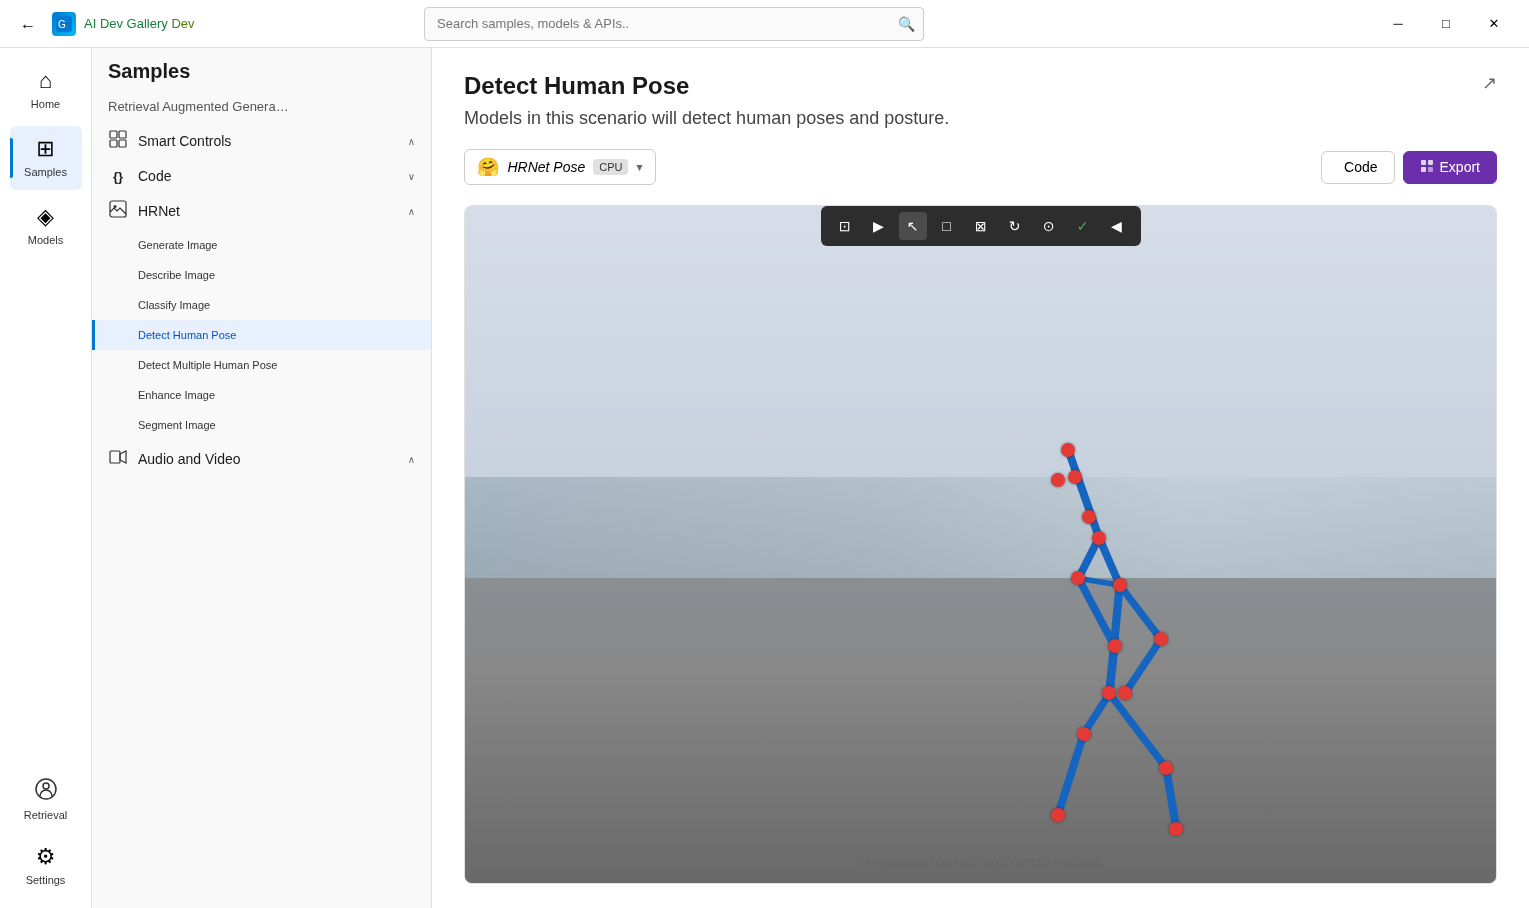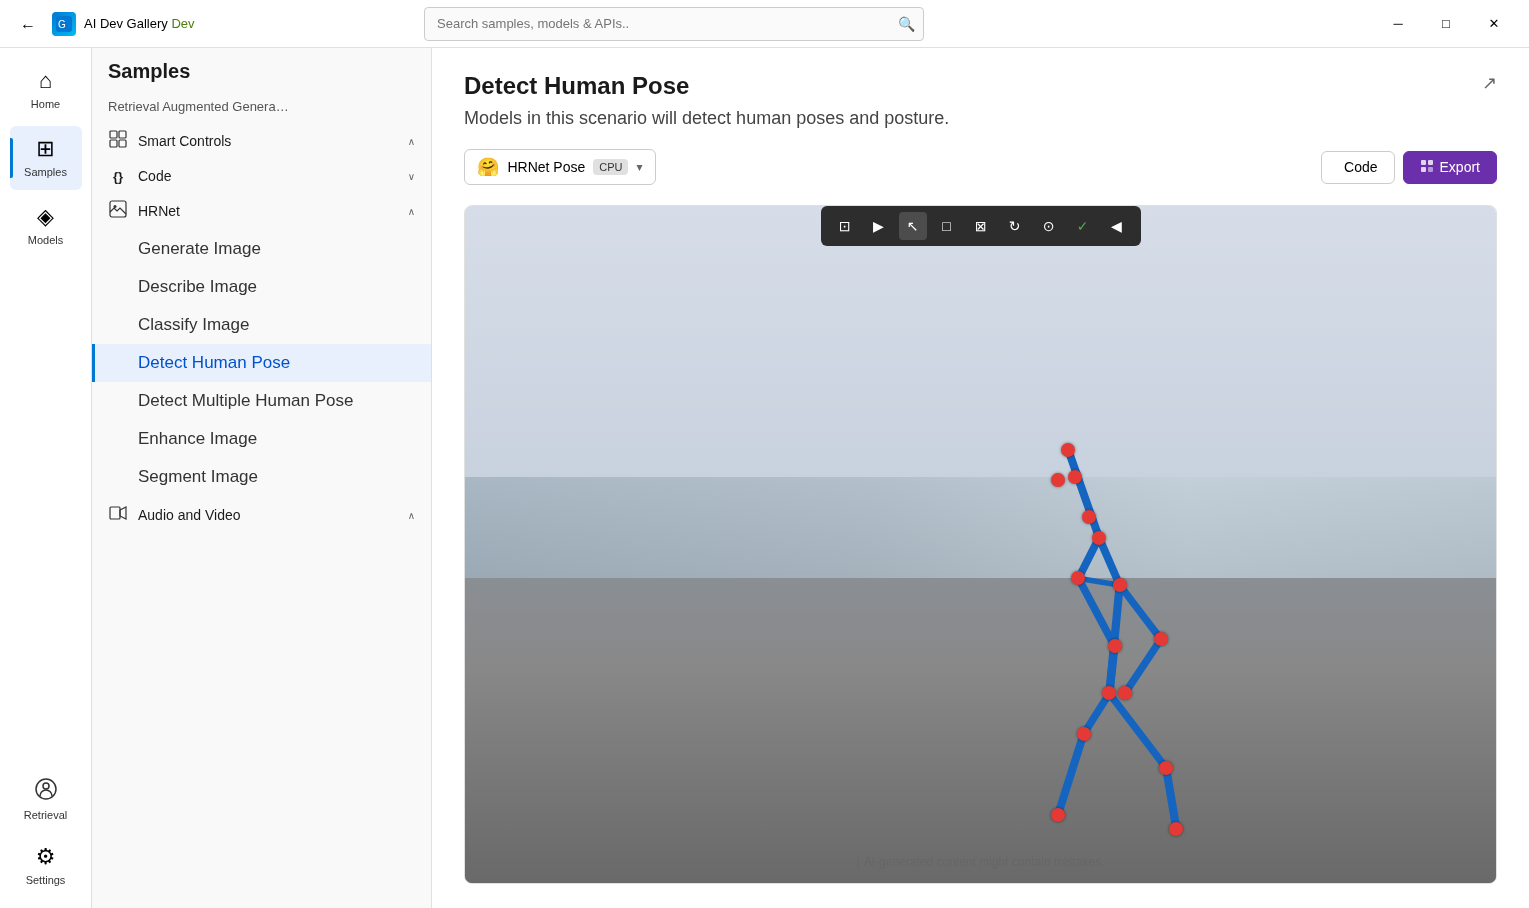--- a/index.html
+++ b/index.html
@@ -9,21 +9,21 @@
     .titlebar {
       display: flex; align-items: center; background: #ffffff; height: 48px;
       padding: 0 12px; gap: 8px; border-bottom: 1px solid #e0e0e0; flex-shrink: 0;
     }
     .titlebar-nav-btn {
       width: 32px; height: 32px; border: none; background: transparent; cursor: pointer;
       display: flex; align-items: center; justify-content: center; border-radius: 4px; font-size: 16px;
     }
     .app-icon { width: 24px; height: 24px; background: linear-gradient(135deg, #0078d4, #00bcf2); border-radius: 4px; display: flex; align-items: center; justify-content: center; }
     .app-title { font-size: 13px; color: #333; font-weight: 400; }
-    .app-title span { color: #000000; }
+    .app-title span { color: #15803d; }
     .search-bar {
       flex: 1; max-width: 500px; margin: 0 auto; position: relative;
     }
     .search-bar input {
       width: 100%; height: 34px; border: 1px solid #ccc; border-radius: 4px;
       padding: 0 36px 0 12px; font-size: 13px; background: #fafafa; outline: none;
     }
     .search-icon-btn {
       position: absolute; right: 8px; top: 50%; transform: translateY(-50%);
       background: none; border: none; cursor: pointer; color: #555; font-size: 14px;
@@ -68,21 +68,21 @@
     .nav-section-header {
       display: flex; align-items: center; padding: 8px 16px; cursor: pointer;
       gap: 10px; font-size: 14px; font-weight: 500; color: #1a1a1a;
       user-select: none;
     }
     .nav-section-icon { font-size: 16px; width: 20px; text-align: center; }
     .nav-section-label { flex: 1; }
     .nav-section-chevron { font-size: 10px; color: #666; }
     .nav-sub-items { padding: 0; }
     .nav-sub-item {
-      padding: 9px 16px 9px 46px; font-size: 17px; color: #333;
+      padding: 9px 16px 9px 46px; font-size: 11px; color: #333;
       cursor: pointer; white-space: nowrap; overflow: hidden; text-overflow: ellipsis;
     }
     .nav-sub-item.active {
       background: #e8f0fe; color: #0052cc; font-weight: 500;
       border-left: 3px solid #0078d4; padding-left: 43px;
     }
 
     
     .main-content {
       flex: 1; background: #ffffff; display: flex; flex-direction: column;
@@ -97,21 +97,21 @@
     .model-row {
       display: flex; align-items: center; justify-content: space-between;
       margin-bottom: 20px;
     }
     .model-selector {
       display: flex; align-items: center; gap: 8px; border: 1px solid #ccc;
       border-radius: 6px; padding: 6px 12px; cursor: pointer; background: #fff;
       font-size: 14px;
     }
     .model-emoji { font-size: 18px; }
-    .model-name { font-weight: 500; }
+    .model-name { font-weight: 500; font-style: italic; }
     .model-badge {
       background: #e0e0e0; border-radius: 4px; padding: 2px 6px;
       font-size: 11px; color: #333; font-weight: 500;
     }
     .model-chevron { color: #666; font-size: 12px; }
     .action-btns { display: flex; gap: 8px; }
     .action-btn {
       display: flex; align-items: center; gap: 6px; padding: 7px 16px;
       border: 1px solid #ccc; border-radius: 6px; cursor: pointer;
       font-size: 14px; background: #fff; font-family: 'Segoe UI', sans-serif;

